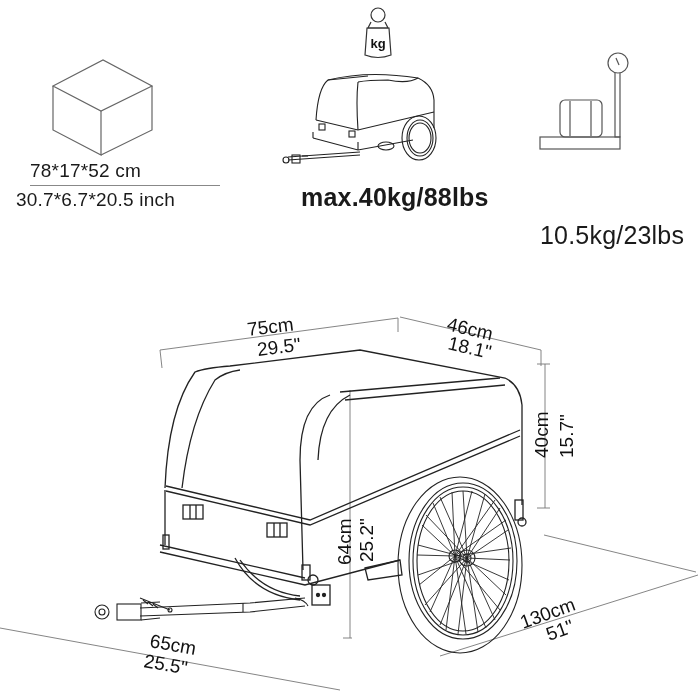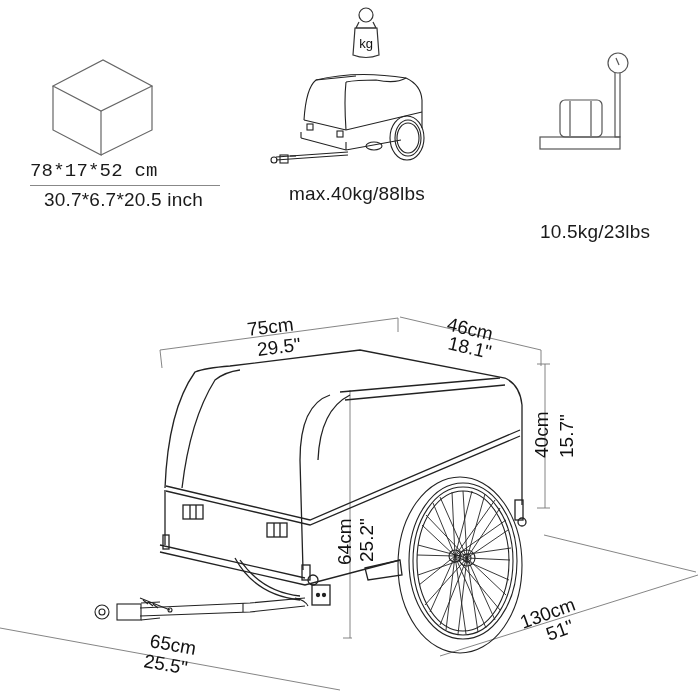--- a/index.html
+++ b/index.html
@@ -1,42 +1,42 @@
 <!DOCTYPE html>
 <html><head>
 <meta charset="utf-8">
 <style>
   html, body { margin: 0; padding: 0; background: #ffffff; }
   body { width: 700px; height: 700px; position: relative; overflow: hidden;
          font-family: "Liberation Sans", sans-serif; color: #1a1a1a; }
   .abs { position: absolute; }
-  .spec-text { font-size: 19px; letter-spacing: 0.2px; white-space: nowrap; }
-  .pkg-cm { left: 30px; top: 160px; font-size: 19px; font-family: Liberation Mono, monospace; }
+  .spec-text { font-size: 25px; letter-spacing: 0.2px; white-space: nowrap; }
+  .pkg-cm { left: 30px; top: 160px; font-size: 19px; }
   .pkg-divider { left: 30px; top: 185px; width: 190px; height: 1px; background: #888; }
-  .pkg-inch { left: 44px; top: 189px; font-size: 19px; }
+  .pkg-inch { left: 16px; top: 189px; font-size: 19px; }
   svg text { font-family: "Liberation Sans", sans-serif; fill: #111; }
   .dim-text { font-size: 19px; }
 </style>
 </head>
 <body>
 
 <div class="abs" style="left:0;top:0;width:240px;height:230px;">
   <svg class="abs" style="left:0;top:0" width="240" height="160">
     <g fill="none" stroke="#666" stroke-width="1.2">
       <polygon points="53,86 103,60 152,86 101,111"></polygon>
       <polyline points="53,86 53,130 101,155 101,111"></polyline>
       <polyline points="152,86 152,130 101,155"></polyline>
     </g>
   </svg>
   <div class="abs spec-text pkg-cm">78*17*52 cm</div>
   <div class="abs pkg-divider"></div>
   <div class="abs spec-text pkg-inch">30.7*6.7*20.5 inch</div>
 </div>
 
-<div class="abs" style="left:256px;top:0;width:220px;height:220px;">
+<div class="abs" style="left:268px;top:0;width:220px;height:220px;font-weight:bold;">
   <svg class="abs" style="left:0;top:0" width="220" height="180">
 
     <g fill="none" stroke="#333" stroke-width="1.2">
       <circle cx="110" cy="15" r="7"></circle>
       <path d="M103,22 L100,28 L120,28 L117,22"></path>
       <path d="M99,28 L97,55 Q110,60 123,55 L121,28 Z"></path>
     </g>
     <text x="110" y="48" text-anchor="middle" font-size="13" font-family="Liberation Serif, serif">kg</text>
 
     <g fill="none" stroke="#222" stroke-width="1.1">

